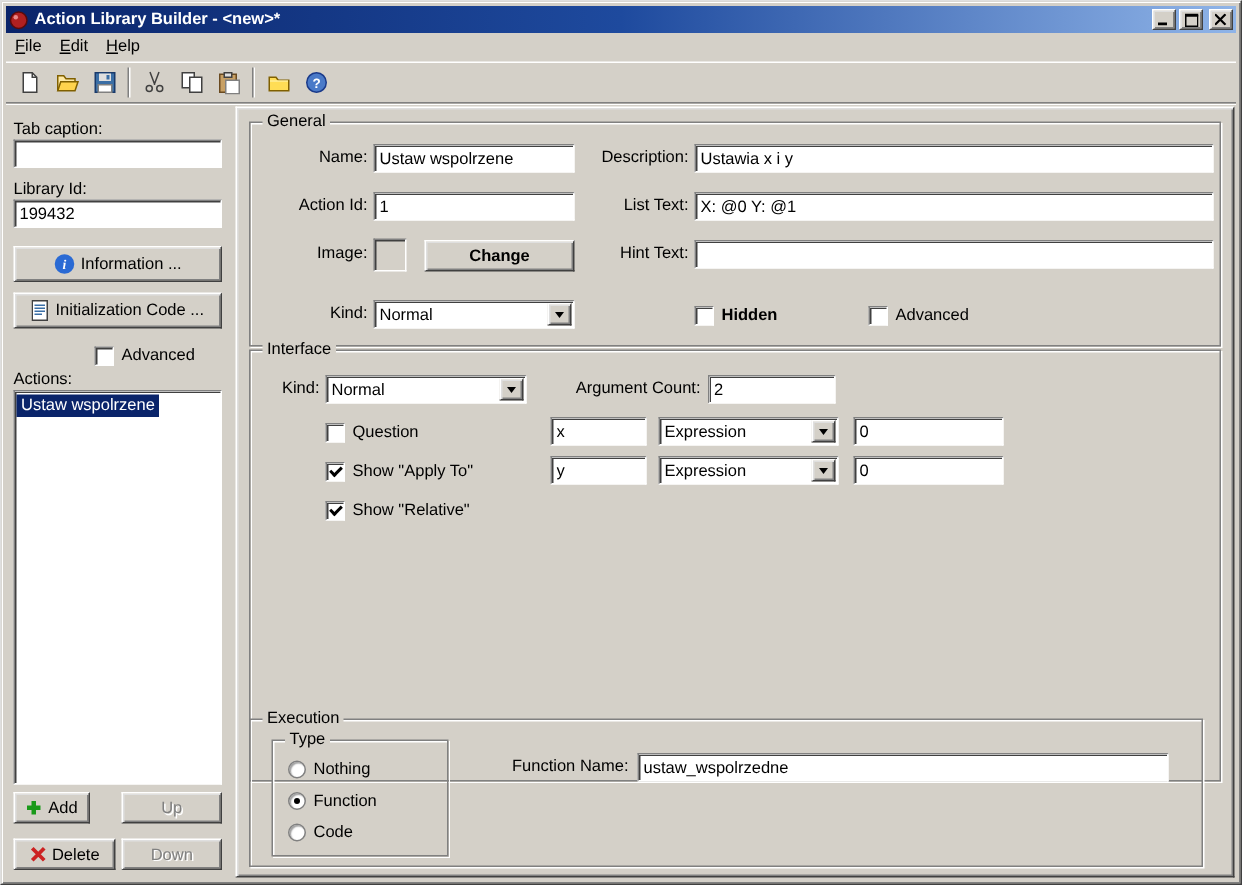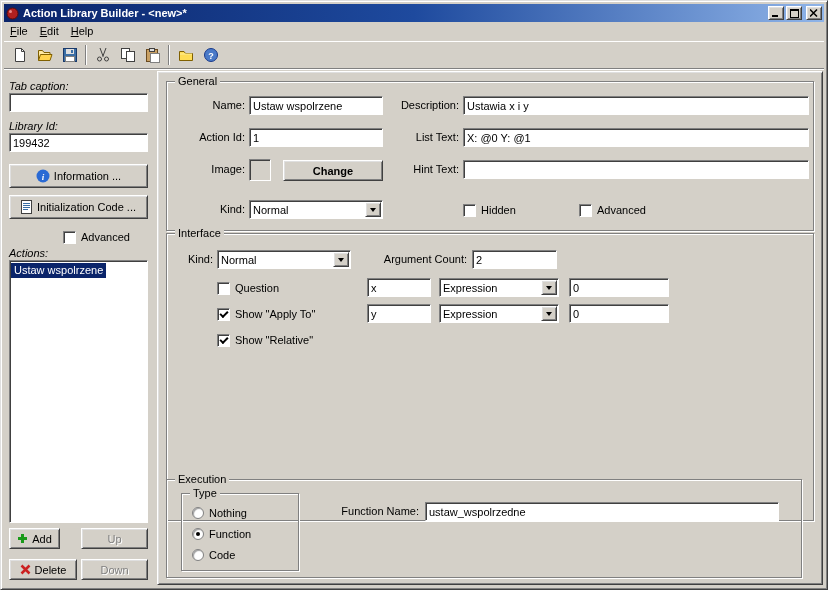--- a/index.html
+++ b/index.html
@@ -11,21 +11,21 @@
     background:#000;
     overflow:hidden;
   }
   #window {
     position:relative; width:828px; height:590px; background:#d4d0c8;
     border:1px solid; border-color:#dfdfdf #404040 #404040 #dfdfdf;
     box-shadow: inset 1px 1px 0 #fff, inset -1px -1px 0 #808080;
   }
   .lbl { position:absolute; white-space:nowrap; line-height:19px; }
   .lbl-r { text-align:right; }
-  .small-lbl { line-height:13px;font-style:italic; }
+  .small-lbl { line-height:13px; }
 
   
   .titlebar {
     position:absolute; left:3px; top:3px; right:3px; height:18px;
     background:linear-gradient(90deg,#0a246a 0%,#1e4a9e 50%,#8fb4e8 100%);
     display:flex; align-items:center; padding:0 2px;
   }
   .title-text { color:#fff; font-weight:bold; margin-left:4px; flex:1; white-space:nowrap; overflow:hidden; }
   .title-btn {
     width:16px; height:14px; margin-left:2px; background:#d4d0c8;
@@ -298,21 +298,21 @@
       <input class="tb" style="left: 296px; top: 78px; width: 346px;" value="">
 
       <span class="lbl lbl-r" style="left:4px; top:118px; width:74px;">Kind:</span>
       <div class="dropdown" style="left:82px; top:118px; width:134px;">
         <span class="dd-text">Normal</span>
         <span class="dd-btn">
             <span class="dd-arrow"></span>
           </span>
       </div>
 
-      <div class="check" style="left:296px; top:121px;">
+      <div class="check" style="left:296px; top:121px;font-weight:bold;">
         <span class="box"></span>
         <span>Hidden</span>
       </div>
       <div class="check" style="left:412px; top:121px;">
         <span class="box"></span>
         <span>Advanced</span>
       </div>
     </div>
 
     <div class="groupbox" style="left:8px; top:161px; right:8px; height:288px;">

